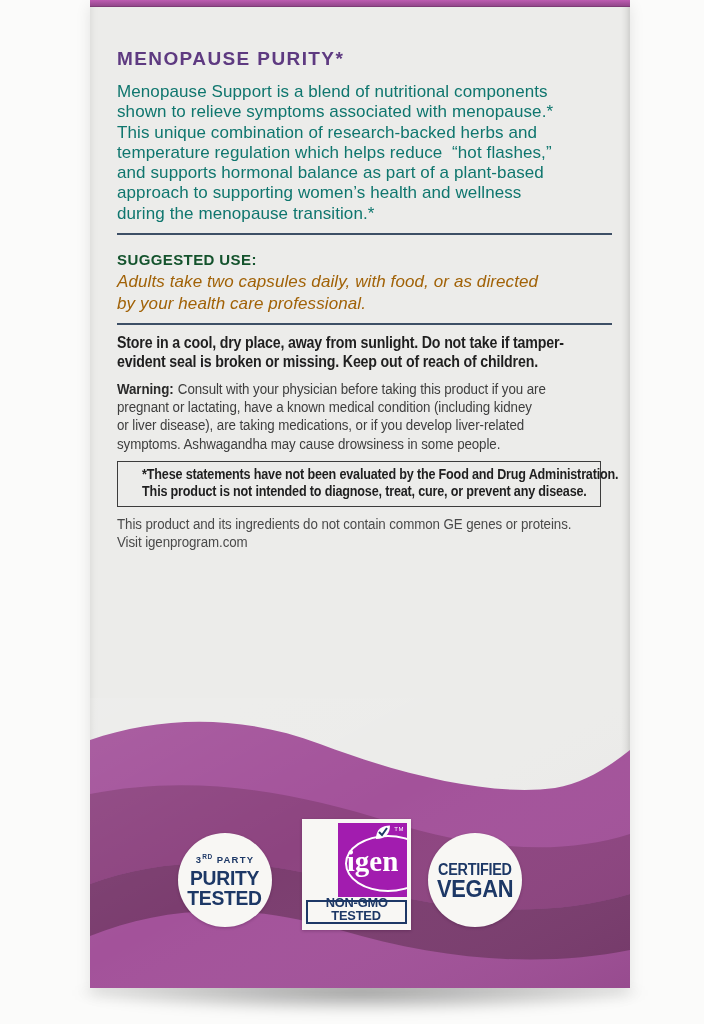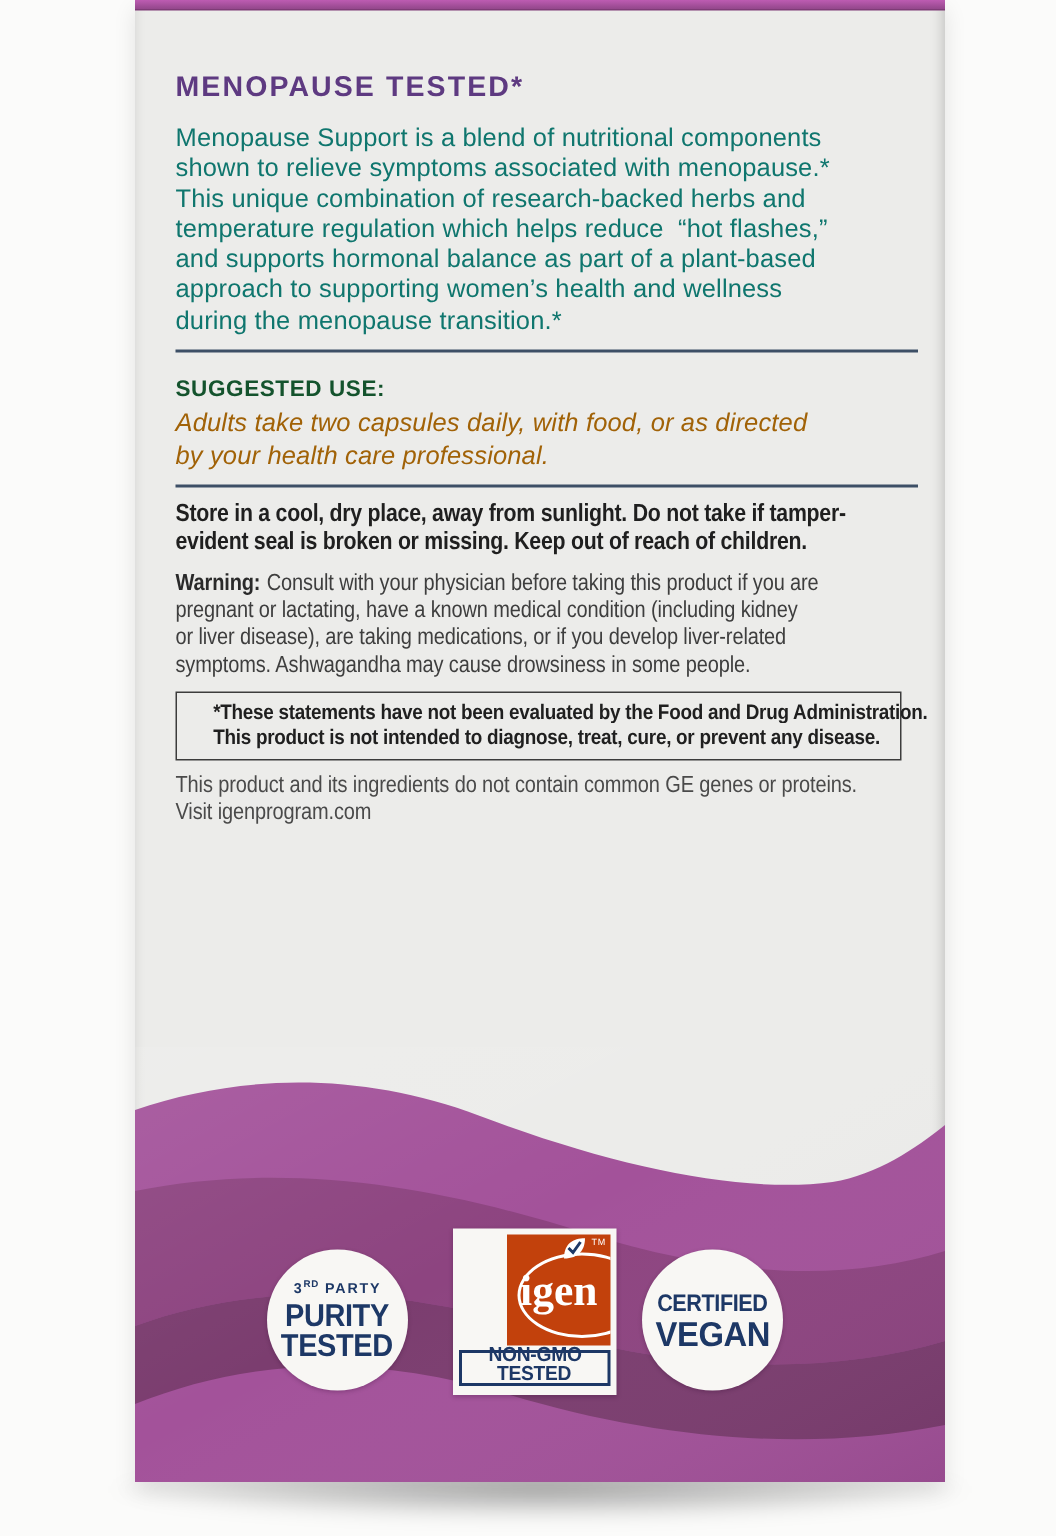--- a/index.html
+++ b/index.html
@@ -57,21 +57,21 @@
   .p-small .ord{font-size:6.5px;vertical-align:4px;letter-spacing:.6px;}
   .p-big{font-size:21px;font-weight:700;line-height:20px;letter-spacing:-.3px;transform:scaleX(.92);}
   .v-small{font-size:16px;font-weight:700;line-height:17px;letter-spacing:-.3px;transform:scaleX(.90);}
   .v-big{font-size:23px;font-weight:700;line-height:22px;letter-spacing:-.3px;transform:scaleX(.95);}
   .igen-card{
     position:absolute;left:212px;top:819px;width:109px;height:111px;
     background:#f8f7f4;box-sizing:border-box;padding:4px;
     box-shadow:0 1px 3px rgba(40,5,40,.25);
   }
   .igen-top{
-    position:relative;height:74px;background:#c2410c;overflow:hidden;margin-left:32px;
+    position:relative;height:74px;background:#a21caf;overflow:hidden;margin-left:32px;
   }
   .igen-oval{
     position:absolute;left:7px;top:12px;width:82px;height:53px;
     border:2.5px solid #ffffff;border-radius:50%;
   }
   .igen-word{
     position:absolute;left:0;right:0;top:24px;text-align:center;
     font-family:"Liberation Serif",serif;font-weight:700;font-size:29px;line-height:29px;color:#ffffff;letter-spacing:0;
   }
   .igen-tm{position:absolute;right:3px;top:3px;font-size:6px;color:#ffffff;letter-spacing:.5px;}
@@ -85,21 +85,21 @@
 </head>
 <body>
 
 <div class="page">
   <div class="floor-shadow"></div>
 
   <div class="box">
     <div class="top-strip"></div>
 
     <div class="content">
-      <h1 class="title">MENOPAUSE TESTED*</h1>
+      <h1 class="title">MENOPAUSE PURITY*</h1>
 
       <div class="desc">
         <div class="line">Menopause Support is a blend of nutritional components</div>
         <div class="line">shown to relieve symptoms associated with menopause.*</div>
         <div class="line">This unique combination of research-backed herbs and</div>
         <div class="line">temperature regulation which helps reduce  “hot flashes,”</div>
         <div class="line">and supports hormonal balance as part of a plant-based</div>
         <div class="line">approach to supporting women’s health and wellness</div>
         <div class="line">during the menopause transition.*</div>
       </div>

